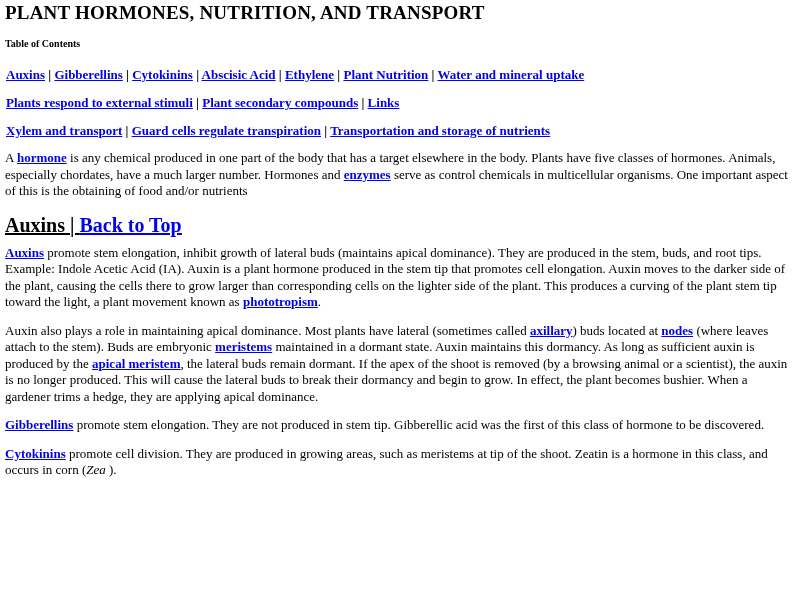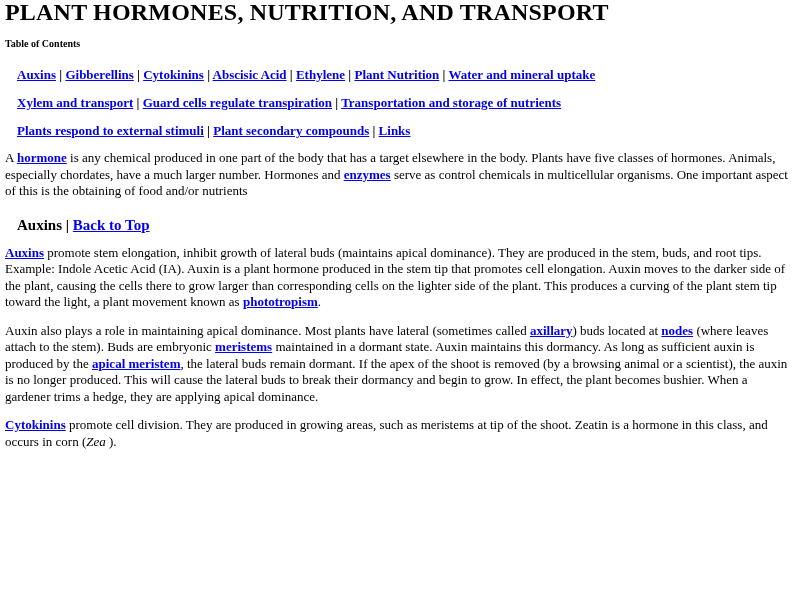--- a/index.html
+++ b/index.html
@@ -4,63 +4,65 @@
 <style>
   * { box-sizing: border-box; }
   html, body { margin: 0; padding: 0; background: #ffffff; }
   body {
     width: 800px; height: 598px; overflow: hidden;
     font-family: "Liberation Serif", "DejaVu Serif", serif;
     font-size: 13px; color: #000000;
   }
   .page { padding: 3px 5px 0 5px; }
   .title {
-    font-size: 24px; line-height: 19px; font-weight: bold;
+    font-size: 19px; line-height: 19px; font-weight: bold;
     margin: 0 0 14px 0; letter-spacing: 0.2px;
   }
   .toc-heading {
     font-size: 10px; line-height: 15px; font-weight: bold;
     margin: 0 0 15px 0;
   }
   .toc-row {
-    font-weight: bold; line-height: 17px; margin: 0 0 11px 12px;
+    font-weight: bold; line-height: 17px; margin: 0 0 11px 1px;
   }
   a { color: #0000EE; text-decoration: underline; cursor: pointer; font-weight: bold; }
   .toc-row a { font-weight: bold; }
   .body-para { line-height: 16.5px; margin: 0 0 12px 0; }
   .sec-heading {
-    font-size: 15px; line-height: 19px; font-weight: bold;
-    margin: 16px 0 10px 12px;
+    font-size: 20px; line-height: 19px; font-weight: bold;
+    margin: 16px 0 10px 0;
+    text-decoration: underline;
   }
   .sec-heading a { font-weight: bold; }
   .hsep { white-space: pre; color: #000000; }
   i { }
 </style>
 </head>
 <body>
 
 <div class="page">
 
   <h1 class="title">PLANT HORMONES, NUTRITION, AND TRANSPORT</h1>
 
   <h2 class="toc-heading">Table of Contents</h2>
 
   <p class="toc-row"><a href="#">Auxins</a> | <a href="#">Gibberellins</a> | <a href="#">Cytokinins</a> | <a href="#">Abscisic Acid</a> | <a href="#">Ethylene</a> | <a href="#">Plant Nutrition</a> | <a href="#">Water and mineral uptake</a></p>
+  <p class="toc-row"><a href="#">Plants respond to external stimuli</a> | <a href="#">Plant secondary compounds</a> | <a href="#">Links</a></p>
   <p class="toc-row"><a href="#">Xylem and transport</a> | <a href="#">Guard cells regulate transpiration</a> | <a href="#">Transportation and storage of nutrients</a></p>
-  <p class="toc-row"><a href="#">Plants respond to external stimuli</a> | <a href="#">Plant secondary compounds</a> | <a href="#">Links</a></p>
 
   <p class="body-para">A <a href="#">hormone</a> is any chemical produced in one part of the body that has a target elsewhere in the body. Plants have five classes of hormones. Animals, especially chordates, have a much larger number. Hormones and <a href="#">enzymes</a> serve as control chemicals in multicellular organisms. One important aspect of this is the obtaining of food and/or nutrients</p>
 
   <section>
     <h3 class="sec-heading"><span>Auxins</span><span class="hsep"> | </span><a href="#">Back to Top</a></h3>
     <p class="body-para"><a href="#">Auxins</a> promote stem elongation, inhibit growth of lateral buds (maintains apical dominance). They are produced in the stem, buds, and root tips. Example: Indole Acetic Acid (IA). Auxin is a plant hormone produced in the stem tip that promotes cell elongation. Auxin moves to the darker side of the plant, causing the cells there to grow larger than corresponding cells on the lighter side of the plant. This produces a curving of the plant stem tip toward the light, a plant movement known as <a href="#">phototropism</a>.</p>
     <p class="body-para">Auxin also plays a role in maintaining apical dominance. Most plants have lateral (sometimes called <a href="#">axillary</a>) buds located at <a href="#">nodes</a> (where leaves attach to the stem). Buds are embryonic <a href="#">meristems</a> maintained in a dormant state. Auxin maintains this dormancy. As long as sufficient auxin is produced by the <a href="#">apical meristem</a>, the lateral buds remain dormant. If the apex of the shoot is removed (by a browsing animal or a scientist), the auxin is no longer produced. This will cause the lateral buds to break their dormancy and begin to grow. In effect, the plant becomes bushier. When a gardener trims a hedge, they are applying apical dominance.</p>
   </section>
 
   <section>
+    <p class="body-para"><a href="#">Gibberellins</a> promote stem elongation. They are not produced in stem tip. Gibberellic acid was the first of this class of hormone to be discovered.</p>
   </section>
 
   <section>
     <p class="body-para"><a href="#">Cytokinins</a> promote cell division. They are produced in growing areas, such as meristems at tip of the shoot. Zeatin is a hormone in this class, and occurs in corn (<i>Zea</i> ).</p>
   </section>
 
 
 </div>
 
 </body></html>

